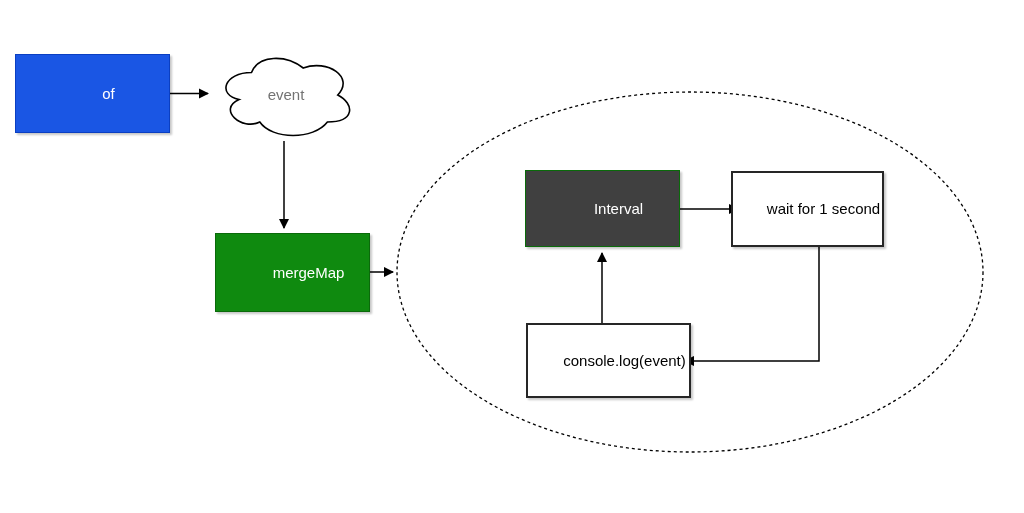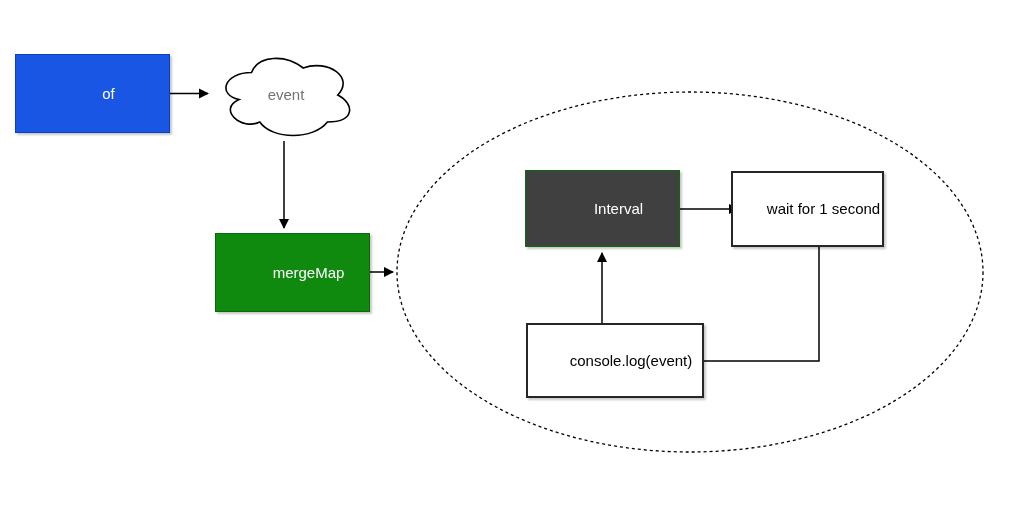--- a/index.html
+++ b/index.html
@@ -64,21 +64,21 @@
   .node-interval {
     left: 525px; top: 170px; width: 155px; height: 77px;
     border: 1px solid #0a6a0a;
   }
   .node-wait {
     left: 715px; top: 171px; width: 153px; height: 76px;
     border: 2px solid #262626;
     margin-left: 16px;
   }
   .node-console {
-    left: 526px; top: 323px; width: 178px; height: 75px;
+    left: 526px; top: 323px; width: 165px; height: 75px;
     border: 2px solid #262626;
   }
   .cloud-label {
     position: absolute;
     left: 236px; top: 86px; width: 100px;
     text-align: center;
     font-size: 15px;
     color: #000000;
   }
 </style>

